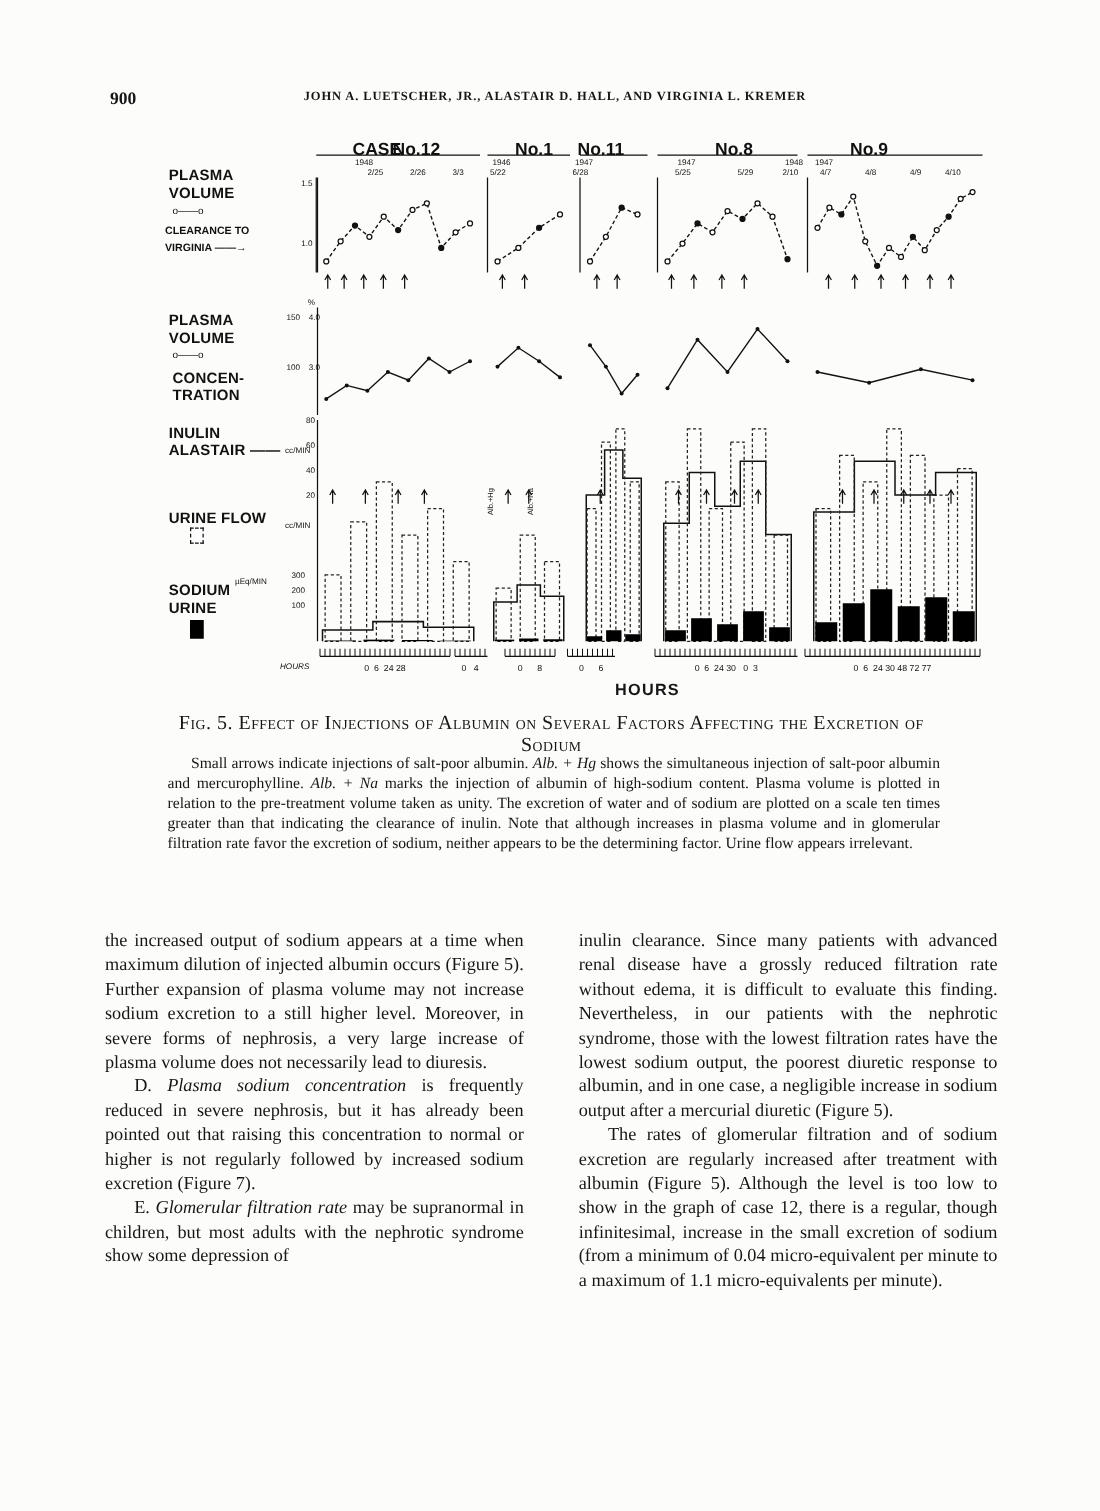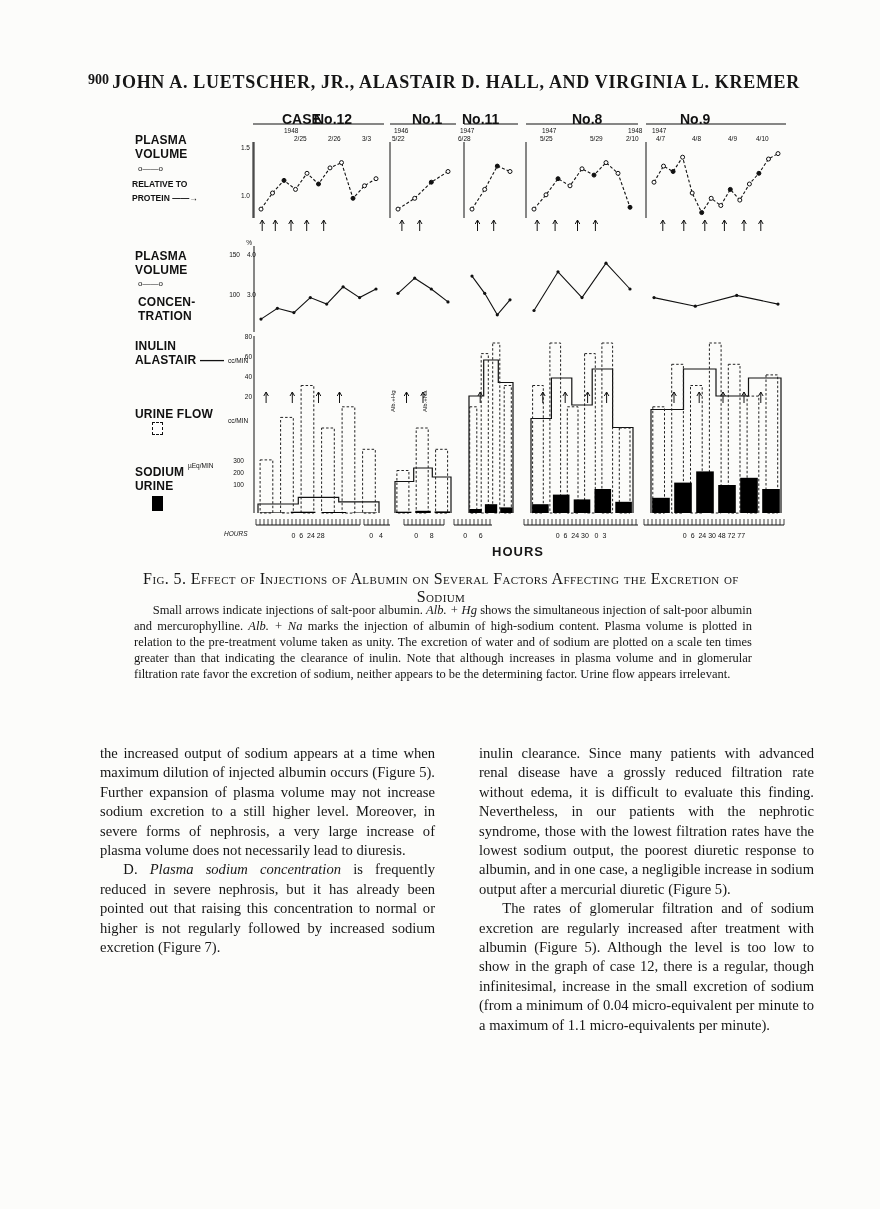--- a/index.html
+++ b/index.html
@@ -1,38 +1,38 @@
 <!DOCTYPE html>
 <html><head>
 <meta charset="utf-8">
 <style>
   *{margin:0;padding:0;box-sizing:border-box}
   html,body{width:880px;height:1209px}
   body{background:#fcfcfa;font-family:"Liberation Serif",serif;color:#161616;position:relative;overflow:hidden}
   .running-head{position:absolute;top:72px;left:88px;width:712px;height:20px}
   .pgnum{position:absolute;left:0;top:0;font-weight:bold;font-size:14px}
-  .authors{display:block;text-align:right;font-weight:bold;font-size:18px;letter-spacing:.7px}
+  .authors{display:block;text-align:center;font-weight:bold;font-size:10px;letter-spacing:.7px}
   .figure{position:absolute;left:98px;top:100px;width:706px;height:466px;font-family:"Liberation Sans",sans-serif}
   .figure svg{position:absolute;left:0;top:0}
   .fl{position:absolute;white-space:pre;line-height:1;color:#111}
   .flb{font-weight:bold;font-size:12px;letter-spacing:.2px}
   .flm{font-weight:bold;font-size:8.5px}
   .fls{font-size:8px}
   .flt{font-size:6.5px}
   .fla{font-size:6.5px;width:16px;text-align:right}
   .flh{font-weight:bold;font-size:14px}
   .fld{font-size:6.5px}
   .flg{font-size:7px;transform:translateX(-50%)}
   .flr{font-size:6px;transform:rotate(-90deg);transform-origin:left top}
   .hours-big{position:absolute;font-weight:bold;font-size:13px;letter-spacing:1px;transform:translateX(-50%)}
   .uicon{position:absolute;width:11px;height:13px;border:1.5px dashed #111;background:#fff}
   .sicon{position:absolute;width:11px;height:15px;background:#000}
   .cap-title{position:absolute;top:570px;left:134px;width:614px;text-align:center;font-variant:small-caps;font-size:16px;letter-spacing:.4px}
   .cap-body{position:absolute;top:603px;left:134px;width:618px;font-size:12.5px;line-height:1.27;text-align:justify;text-indent:1.5em}
-  .columns{position:absolute;top:744px;left:100px;width:714px;display:flex;gap:44px}
+  .columns{position:absolute;top:744px;left:84px;width:714px;display:flex;gap:44px}
   .col{flex:1;font-size:14.6px;line-height:1.33;text-align:justify}
   .col p{margin:0}
   .col p.ind{text-indent:1.6em}
   .it{font-style:italic}
 </style>
 </head>
 <body>
 
 <div class="running-head">
   <span class="pgnum">900</span>
@@ -342,22 +342,22 @@
       <line x1="670" y1="419" x2="670" y2="425" stroke="#111" stroke-width="0.8"></line>
       <line x1="674" y1="419" x2="674" y2="425" stroke="#111" stroke-width="0.8"></line>
       <line x1="678" y1="419" x2="678" y2="425" stroke="#111" stroke-width="0.8"></line>
       <line x1="682" y1="419" x2="682" y2="425" stroke="#111" stroke-width="0.8"></line>
       <line x1="686" y1="419" x2="686" y2="425" stroke="#111" stroke-width="0.8"></line>
     </svg>
 
   <span class="fl flb" style="left:37px;top:34px">PLASMA</span>
   <span class="fl flb" style="left:37px;top:48px">VOLUME</span>
   <span class="fl fls" style="left:40px;top:65px">o——o</span>
-  <span class="fl flm" style="left:34px;top:80px">RELATIVE TO</span>
-  <span class="fl flm" style="left:34px;top:94px">PROTEIN ——→</span>
+  <span class="fl flm" style="left:34px;top:80px">CLEARANCE TO</span>
+  <span class="fl flm" style="left:34px;top:94px">VIRGINIA ——→</span>
   <span class="fl flb" style="left:37px;top:150px">PLASMA</span>
   <span class="fl flb" style="left:37px;top:164px">VOLUME</span>
   <span class="fl fls" style="left:40px;top:180px">o——o</span>
   <span class="fl flb" style="left:40px;top:196px">CONCEN-</span>
   <span class="fl flb" style="left:40px;top:210px">TRATION</span>
   <span class="fl flb" style="left:37px;top:240px">INULIN</span>
   <span class="fl flb" style="left:37px;top:254px">ALASTAIR ——</span>
   <span class="fl flt" style="left:130px;top:258px">cc/MIN</span>
   <span class="fl flb" style="left:37px;top:308px">URINE FLOW</span>
   <span class="uicon" style="left:54px;top:322px"></span>
@@ -421,18 +421,19 @@
   <span class="hours-big" style="left:420px;top:444px">HOURS</span>
 </div>
 
 <div class="cap-title">Fig. 5.  Effect of Injections of Albumin on Several Factors Affecting the Excretion of Sodium</div>
 <div class="cap-body"><span>Small arrows indicate injections of salt-poor albumin.  </span><span class="it">Alb. + Hg</span><span> shows the simultaneous injection of salt-poor albumin and mercurophylline.  </span><span class="it">Alb. + Na</span><span> marks the injection of albumin of high-sodium content.  Plasma volume is plotted in relation to the pre-treatment volume taken as unity.  The excretion of water and of sodium are plotted on a scale ten times greater than that indicating the clearance of inulin.  Note that although increases in plasma volume and in glomerular filtration rate favor the excretion of sodium, neither appears to be the determining factor.  Urine flow appears irrelevant.</span></div>
 
 <div class="columns">
   <div class="col">
     <p><span>the increased output of sodium appears at a time when maximum dilution of injected albumin occurs (Figure 5).  Further expansion of plasma volume may not increase sodium excretion to a still higher level.  Moreover, in severe forms of nephrosis, a very large increase of plasma volume does not necessarily lead to diuresis.</span></p>
     <p class="ind"><span>D. </span><span class="it">Plasma sodium concentration</span><span> is frequently reduced in severe nephrosis, but it has already been pointed out that raising this concentration to normal or higher is not regularly followed by increased sodium excretion (Figure 7).</span></p>
+    <p class="ind"><span>E. </span><span class="it">Glomerular filtration rate</span><span> may be supranormal in children, but most adults with the nephrotic syndrome show some depression of</span></p>
   </div>
   <div class="col">
     <p><span>inulin clearance.  Since many patients with advanced renal disease have a grossly reduced filtration rate without edema, it is difficult to evaluate this finding.  Nevertheless, in our patients with the nephrotic syndrome, those with the lowest filtration rates have the lowest sodium output, the poorest diuretic response to albumin, and in one case, a negligible increase in sodium output after a mercurial diuretic (Figure 5).</span></p>
     <p class="ind"><span>The rates of glomerular filtration and of sodium excretion are regularly increased after treatment with albumin (Figure 5).  Although the level is too low to show in the graph of case 12, there is a regular, though infinitesimal, increase in the small excretion of sodium (from a minimum of 0.04 micro-equivalent per minute to a maximum of 1.1 micro-equivalents per minute).</span></p>
   </div>
 </div>
 
 </body></html>

